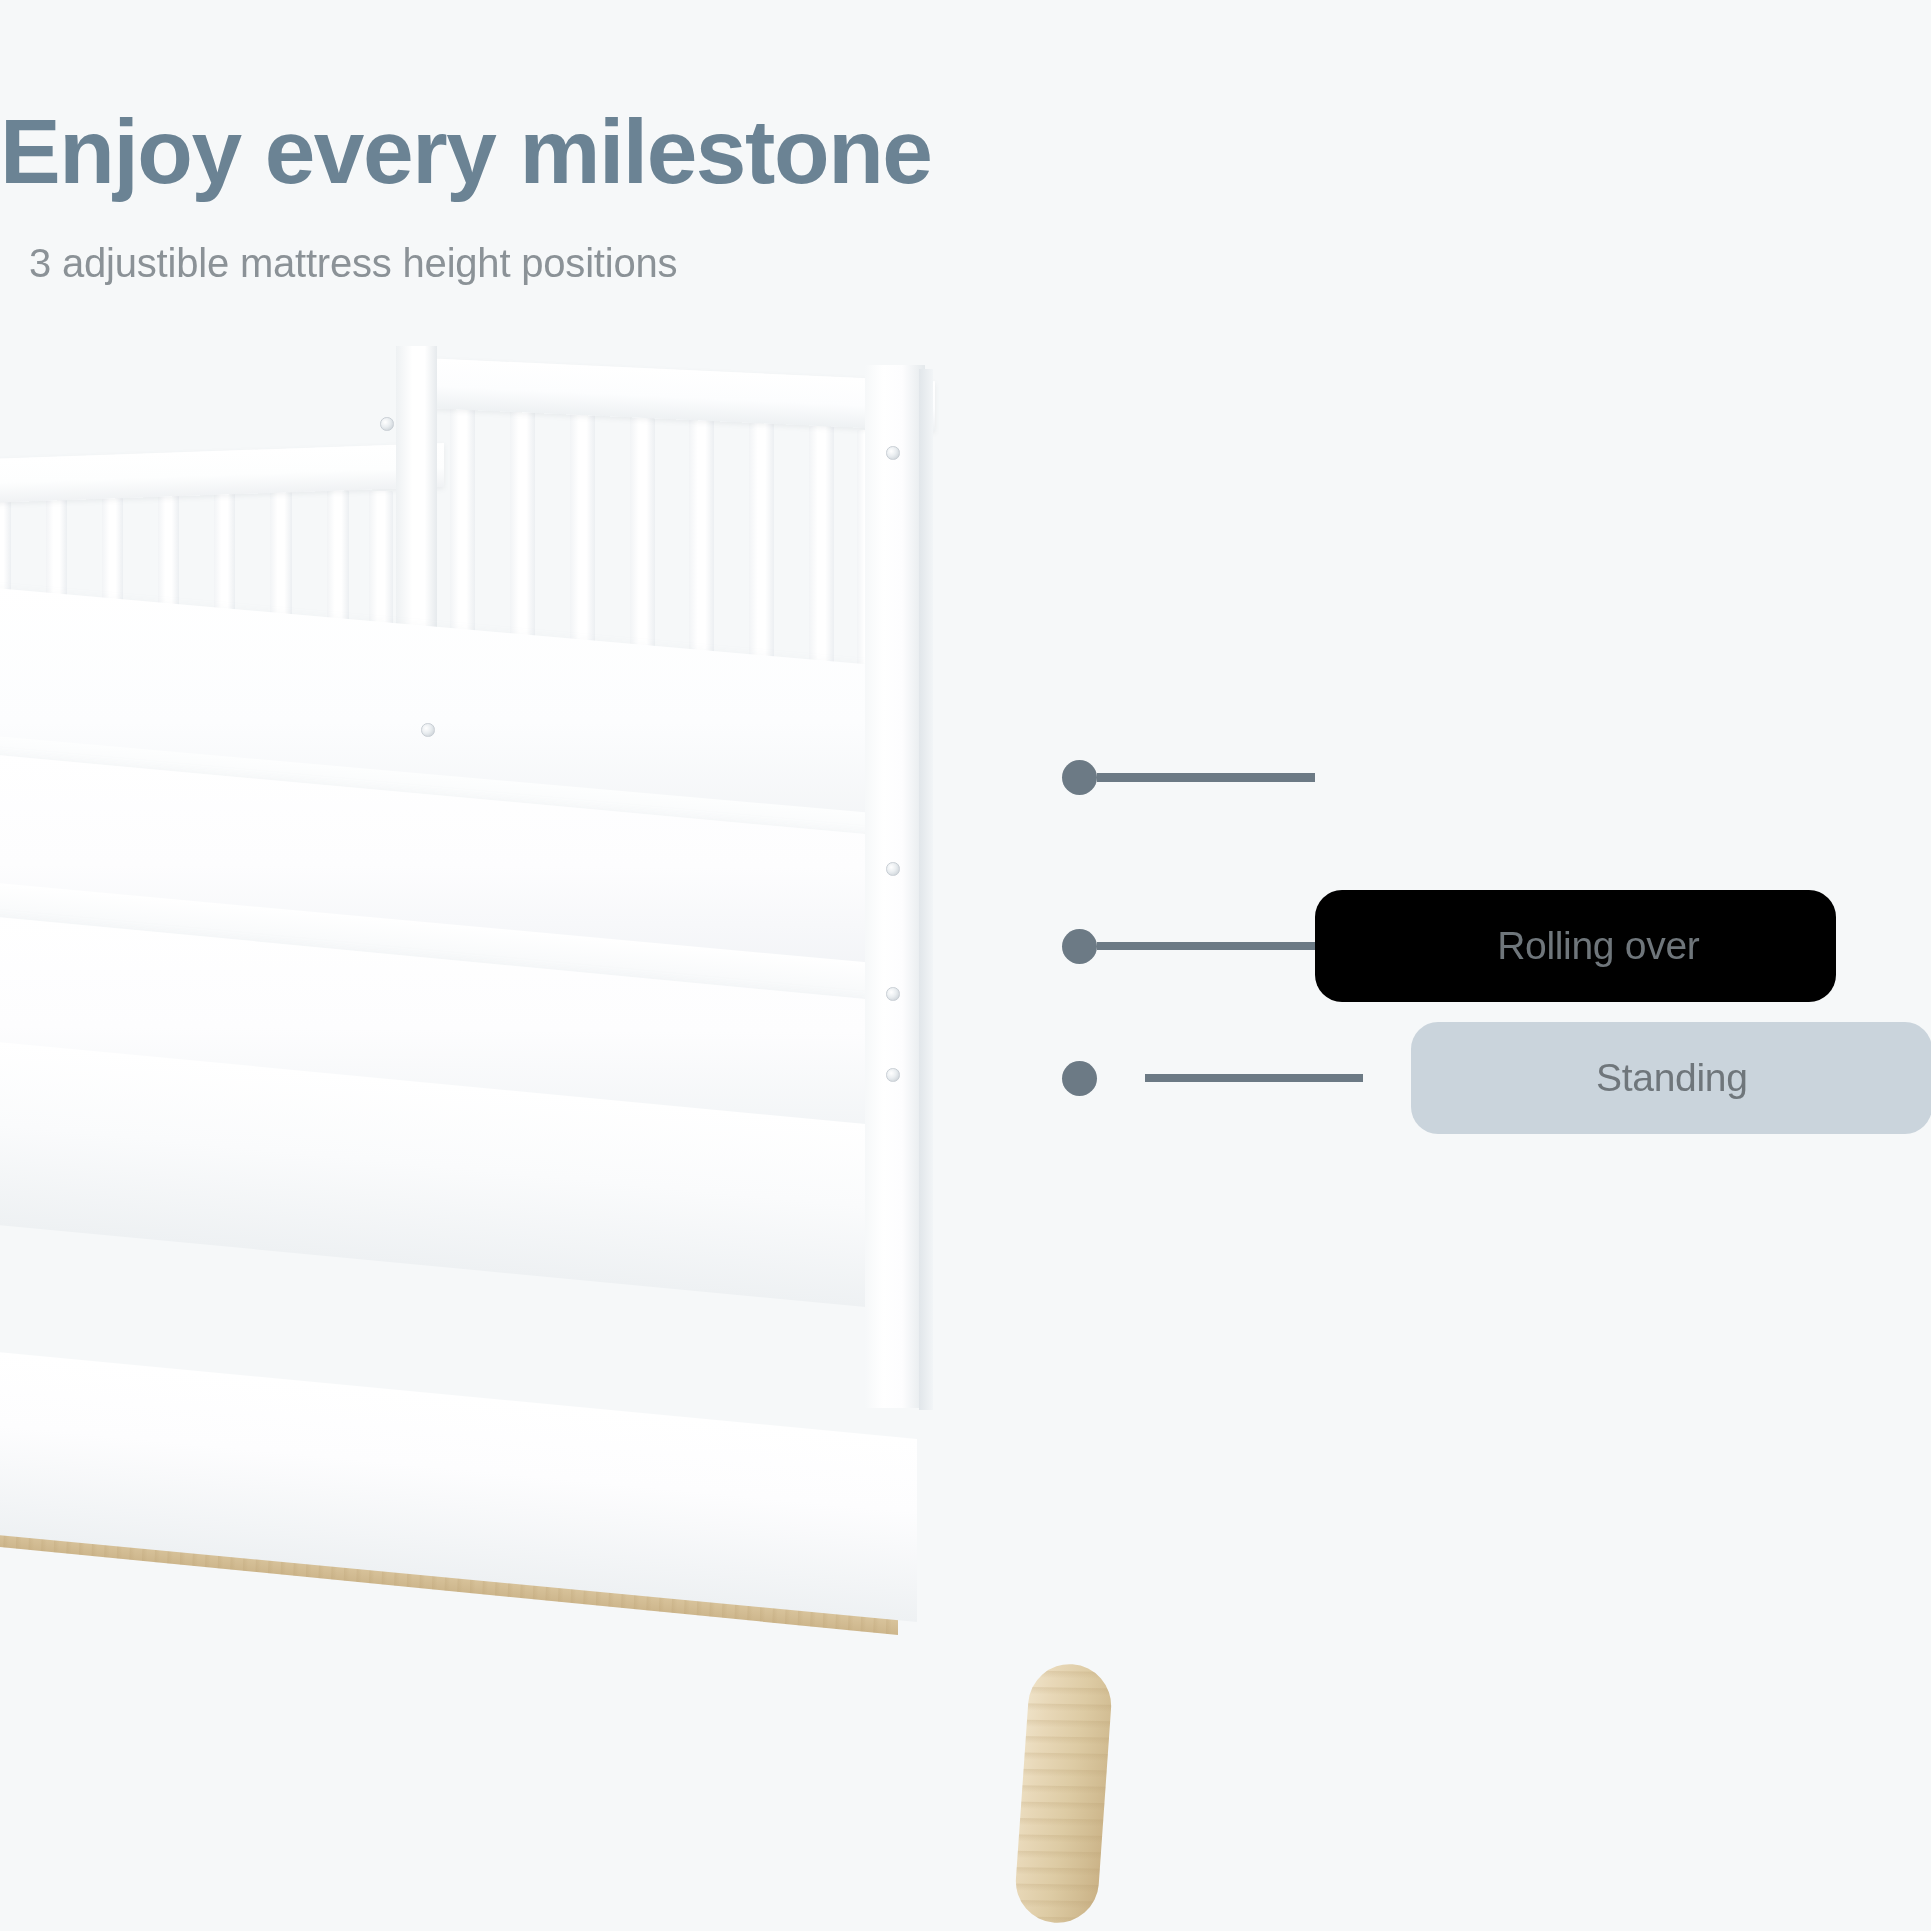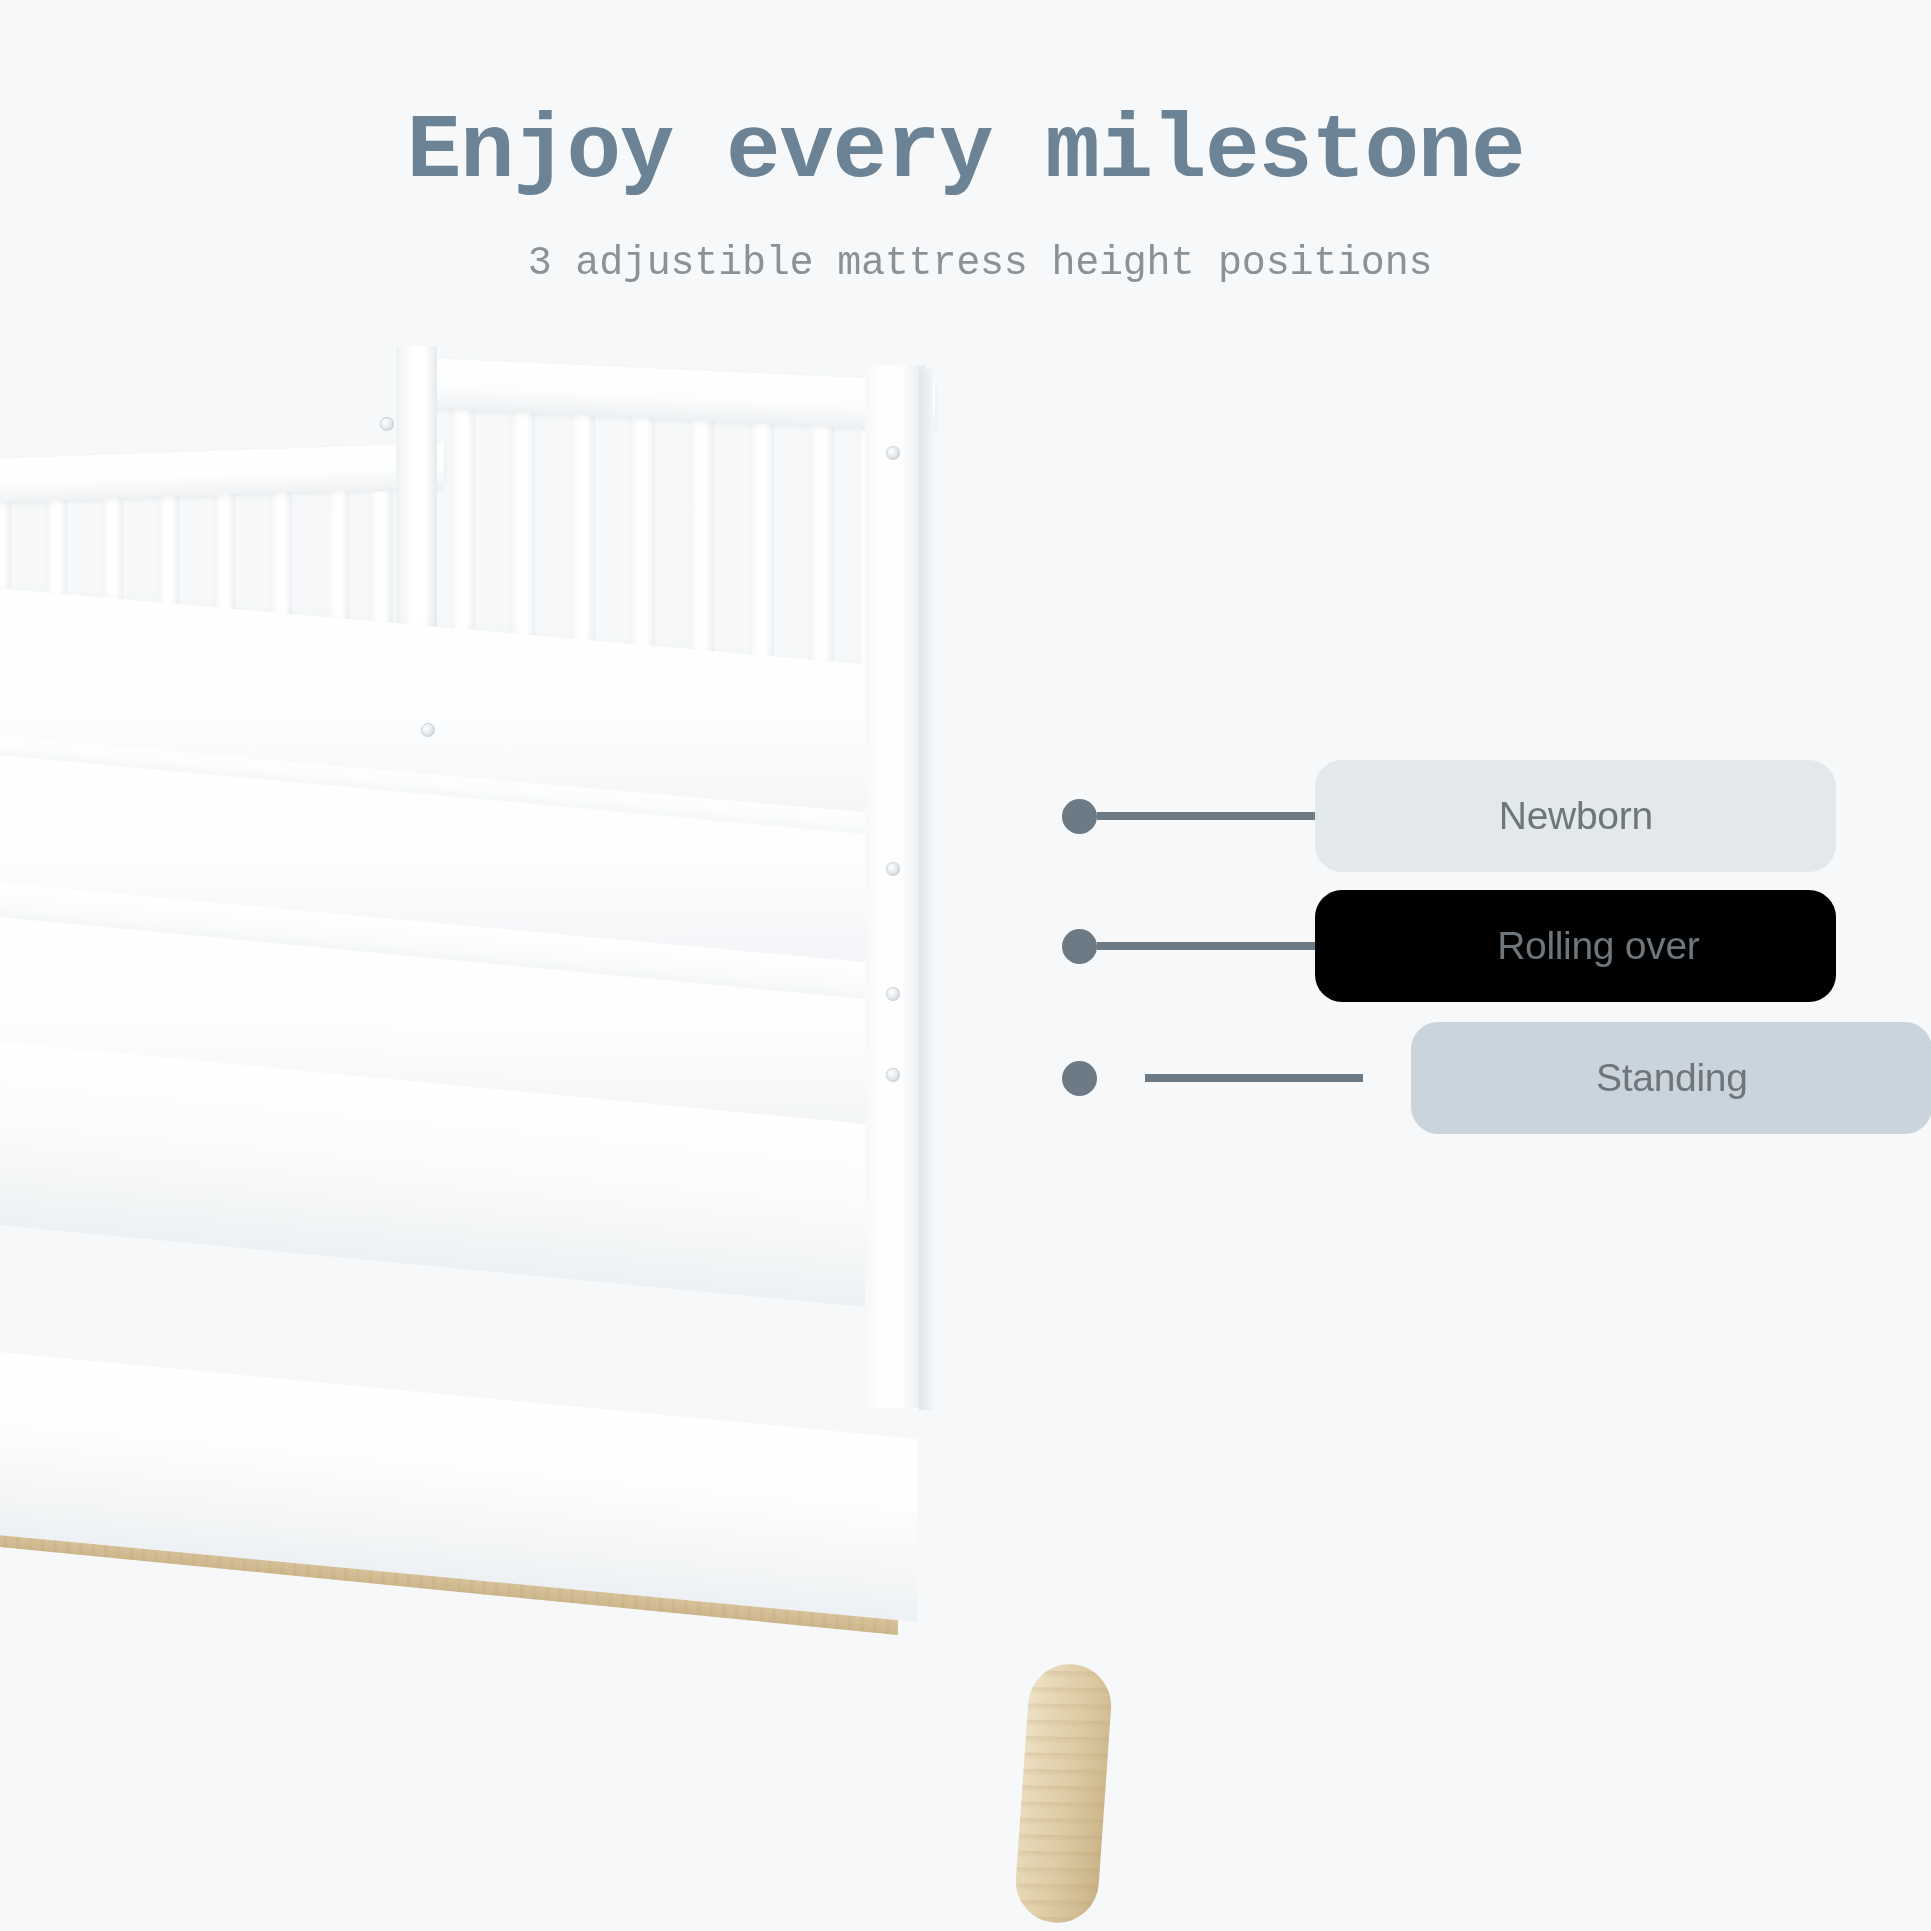--- a/index.html
+++ b/index.html
@@ -6,21 +6,21 @@
   html,body { width:1931px; height:1931px; }
   body {
     background:#f6f8f9;
     font-family:"Liberation Sans", sans-serif;
     overflow:hidden;
     position:relative;
   }
 
   
   #header { position:absolute; top:0; left:0; width:1931px; height:319px;
-            text-align:center; z-index:40;font-family:Liberation Mono, monospace; }
+            text-align:left; z-index:40; }
   #title { font-size:91px; font-weight:bold; color:#6b8394; letter-spacing:-1.4px;
            line-height:1; padding-top:106px; }
   #subtitle { font-size:40px; font-weight:400; color:#8b9297; letter-spacing:-0.2px;
               padding-top:44px;padding-left:29px; }
 
   
   #stage { position:absolute; left:0; top:290px; width:1217px; height:1641px;
            overflow:hidden; z-index:5; }
 
   
@@ -198,21 +198,20 @@
   <div id="base-board"></div>
   <div id="wood-rail"></div>
   <div id="wood-leg"></div>
 </div>
 
 <div id="callouts">
 
   <div class="callout" style="left:19.3px; top:760px;">
     <div class="dot"></div>
     <div class="leader" style="width:218px;"></div>
-    <div class="pill p0">Newborn</div>
   </div>
 
   <div class="callout" style="left:19.3px; top:890px;">
     <div class="dot"></div>
     <div class="leader" style="width:218px;"></div>
     <div class="pill p1">Rolling over</div>
   </div>
 
   <div class="callout" style="left:19.3px; top:1022px;gap:48px;">
     <div class="dot"></div>

